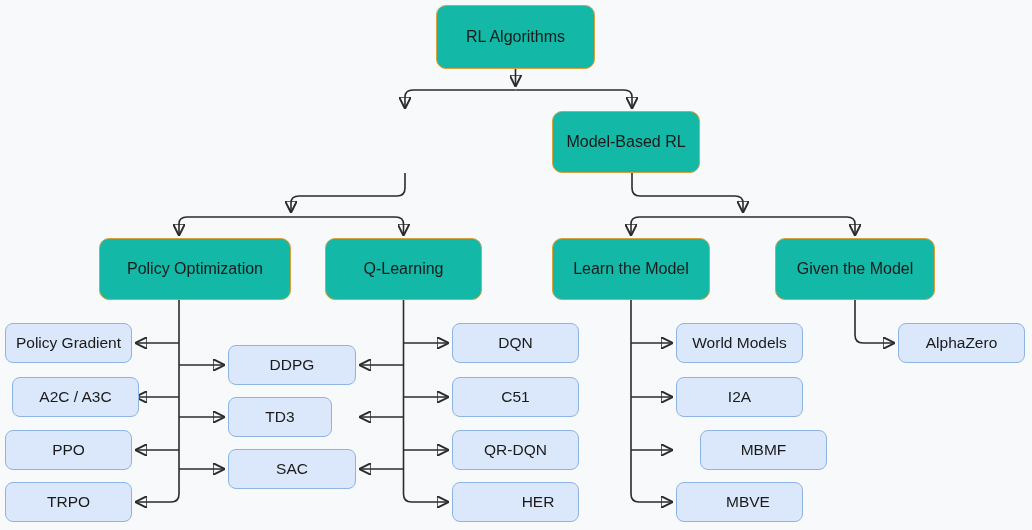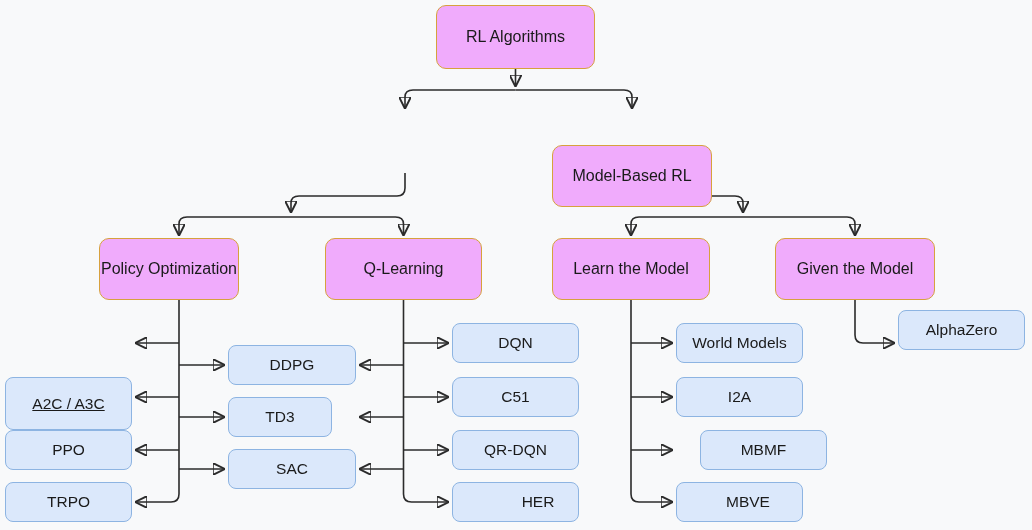--- a/index.html
+++ b/index.html
@@ -29,21 +29,21 @@
     position: absolute;
     display: flex;
     align-items: center;
     justify-content: center;
     text-align: center;
     box-sizing: border-box;
     color: #1a1a1a;
     white-space: nowrap;
   }
   .node.category {
-    background: #f0abfc;
+    background: #14b8a6;
     border: 1.6px solid #d7a13d;
     border-radius: 10px;
     font-size: 16px;
   }
   .node.leaf {
     background: #dbe8fb;
     border: 1.5px solid #8db4e2;
     border-radius: 8px;
     font-size: 15.5px;
   }
@@ -90,39 +90,40 @@
 
     <path d="M631,300 V494 Q631,502 639,502 H671" marker-end="url(#arr)"></path>
     <path d="M631,343 H671" marker-end="url(#arr)"></path>
     <path d="M631,397 H671" marker-end="url(#arr)"></path>
     <path d="M631,450 H671" marker-end="url(#arr)"></path>
 
     <path d="M855,300 V335 Q855,343 863,343 H893" marker-end="url(#arr)"></path>
   </svg>
 
   <div class="node category" style="left:436px; top:5px;   width:159px; height:64px;">RL Algorithms</div>
-  <div class="node category" style="left:552px; top:111px; width:160px; height:62px;margin-top:34px;">Model-Based RL</div>
-  <div class="node category" style="left:99px;  top:238px; width:140px; height:62px;">Policy Optimization</div>
+  <div class="node category" style="left:552px; top:111px; width:148px; height:62px;">Model-Based RL</div>
+  <div class="node category" style="left:99px;  top:238px; width:192px; height:62px;">Policy Optimization</div>
   <div class="node category" style="left:325px; top:238px; width:157px; height:62px;">Q-Learning</div>
   <div class="node category" style="left:775px; top:238px; width:160px; height:62px;">Given the Model</div>
   <div class="node category" style="left:552px; top:238px; width:158px; height:62px;">Learn the Model</div>
 
-  <div class="node leaf" style="left:5px; top:377px; width:127px; height:53px;text-decoration:underline;">A2C / A3C</div>
+  <div class="node leaf" style="left:5px; top:323px; width:127px; height:40px;">Policy Gradient</div>
+  <div class="node leaf" style="left:12px; top:377px; width:127px; height:40px;">A2C / A3C</div>
   <div class="node leaf" style="left:5px; top:430px; width:127px; height:40px;">PPO</div>
   <div class="node leaf" style="left:5px; top:482px; width:127px; height:40px;">TRPO</div>
 
   <div class="node leaf" style="left:228px; top:345px; width:128px; height:40px;">DDPG</div>
   <div class="node leaf" style="left:228px; top:397px; width:104px; height:40px;">TD3</div>
   <div class="node leaf" style="left:228px; top:449px; width:128px; height:40px;">SAC</div>
 
   <div class="node leaf" style="left:452px; top:323px; width:127px; height:40px;">DQN</div>
-  <div class="node leaf" style="left:452px; top:377px; width:127px; height:40px;border-radius:9px;">C51</div>
+  <div class="node leaf" style="left:452px; top:377px; width:127px; height:40px;">C51</div>
   <div class="node leaf" style="left:452px; top:430px; width:127px; height:40px;">QR-DQN</div>
   <div class="node leaf" style="left:452px; top:482px; width:127px; height:40px;padding-left:45px;">HER</div>
 
   <div class="node leaf" style="left:676px; top:323px; width:127px; height:40px;">World Models</div>
   <div class="node leaf" style="left:676px; top:377px; width:127px; height:40px;">I2A</div>
   <div class="node leaf" style="left:676px; top:430px; width:127px; height:40px;margin-left:24px;">MBMF</div>
   <div class="node leaf" style="left:676px; top:482px; width:127px; height:40px;padding-left:17px;">MBVE</div>
 
-  <div class="node leaf" style="left:898px; top:310px; width:127px; height:40px;">AlphaZero</div>
+  <div class="node leaf" style="left:898px; top:323px; width:127px; height:40px;">AlphaZero</div>
 
 </div>
 
 </body></html>

